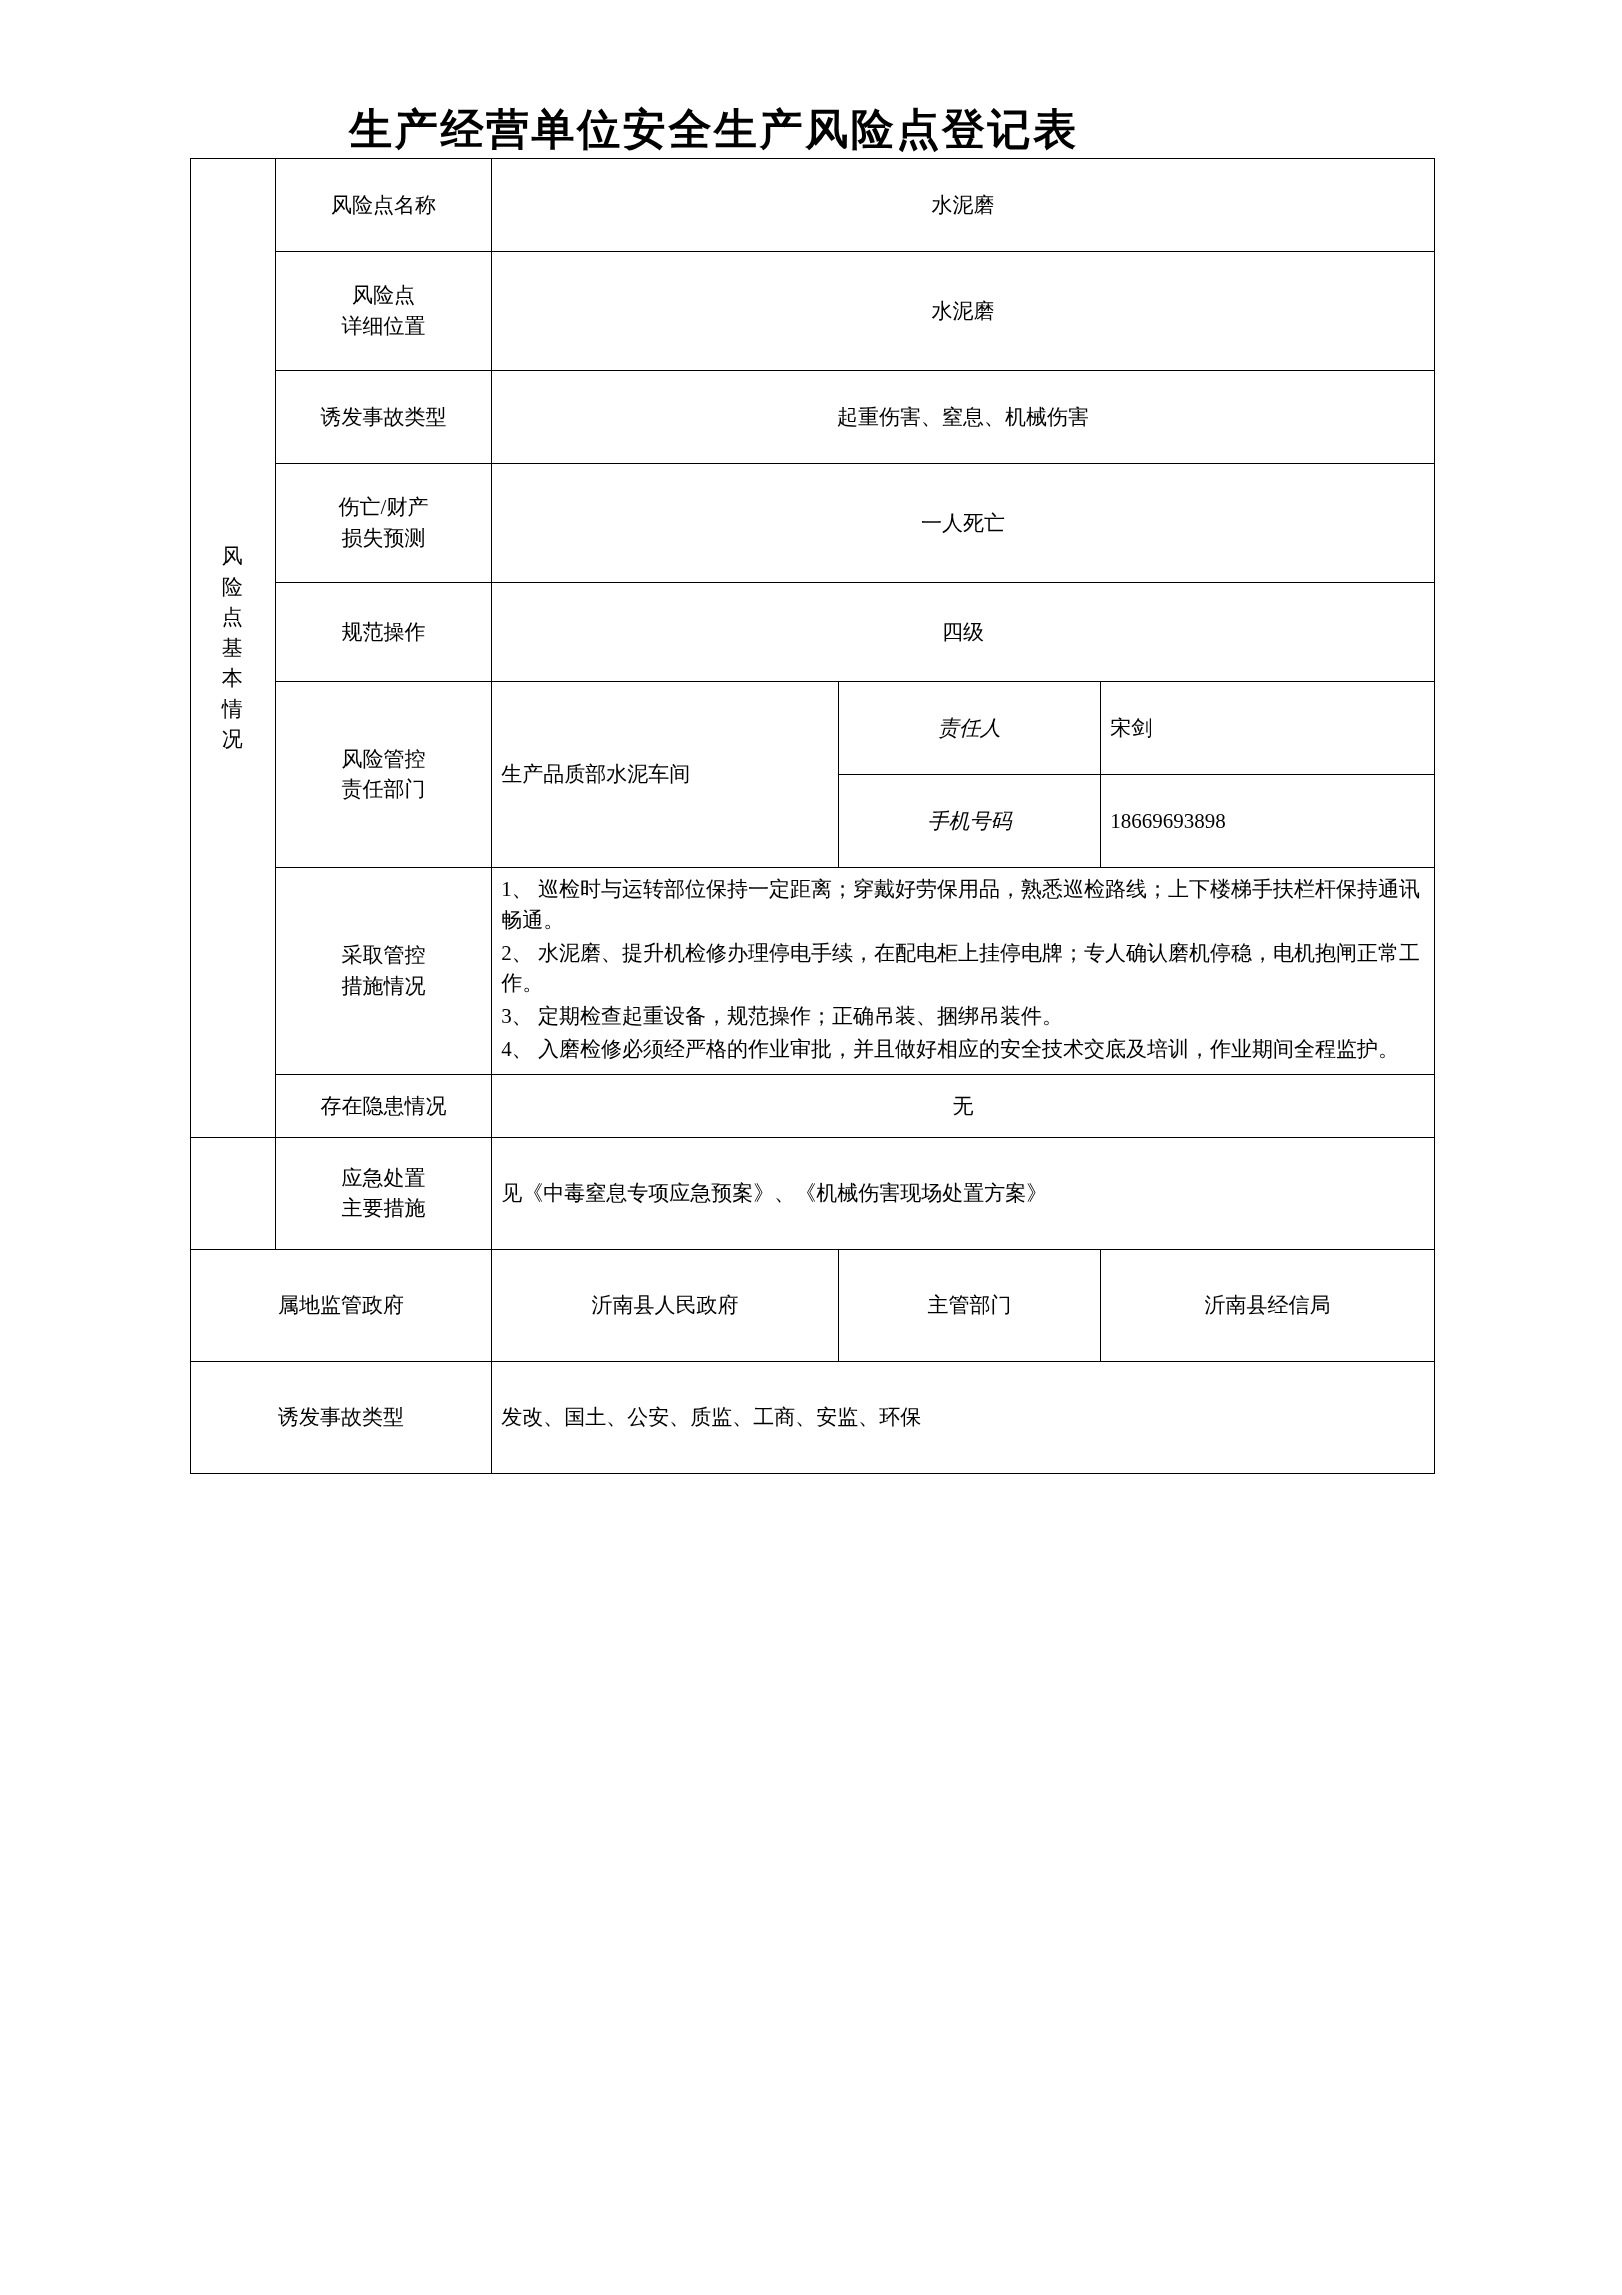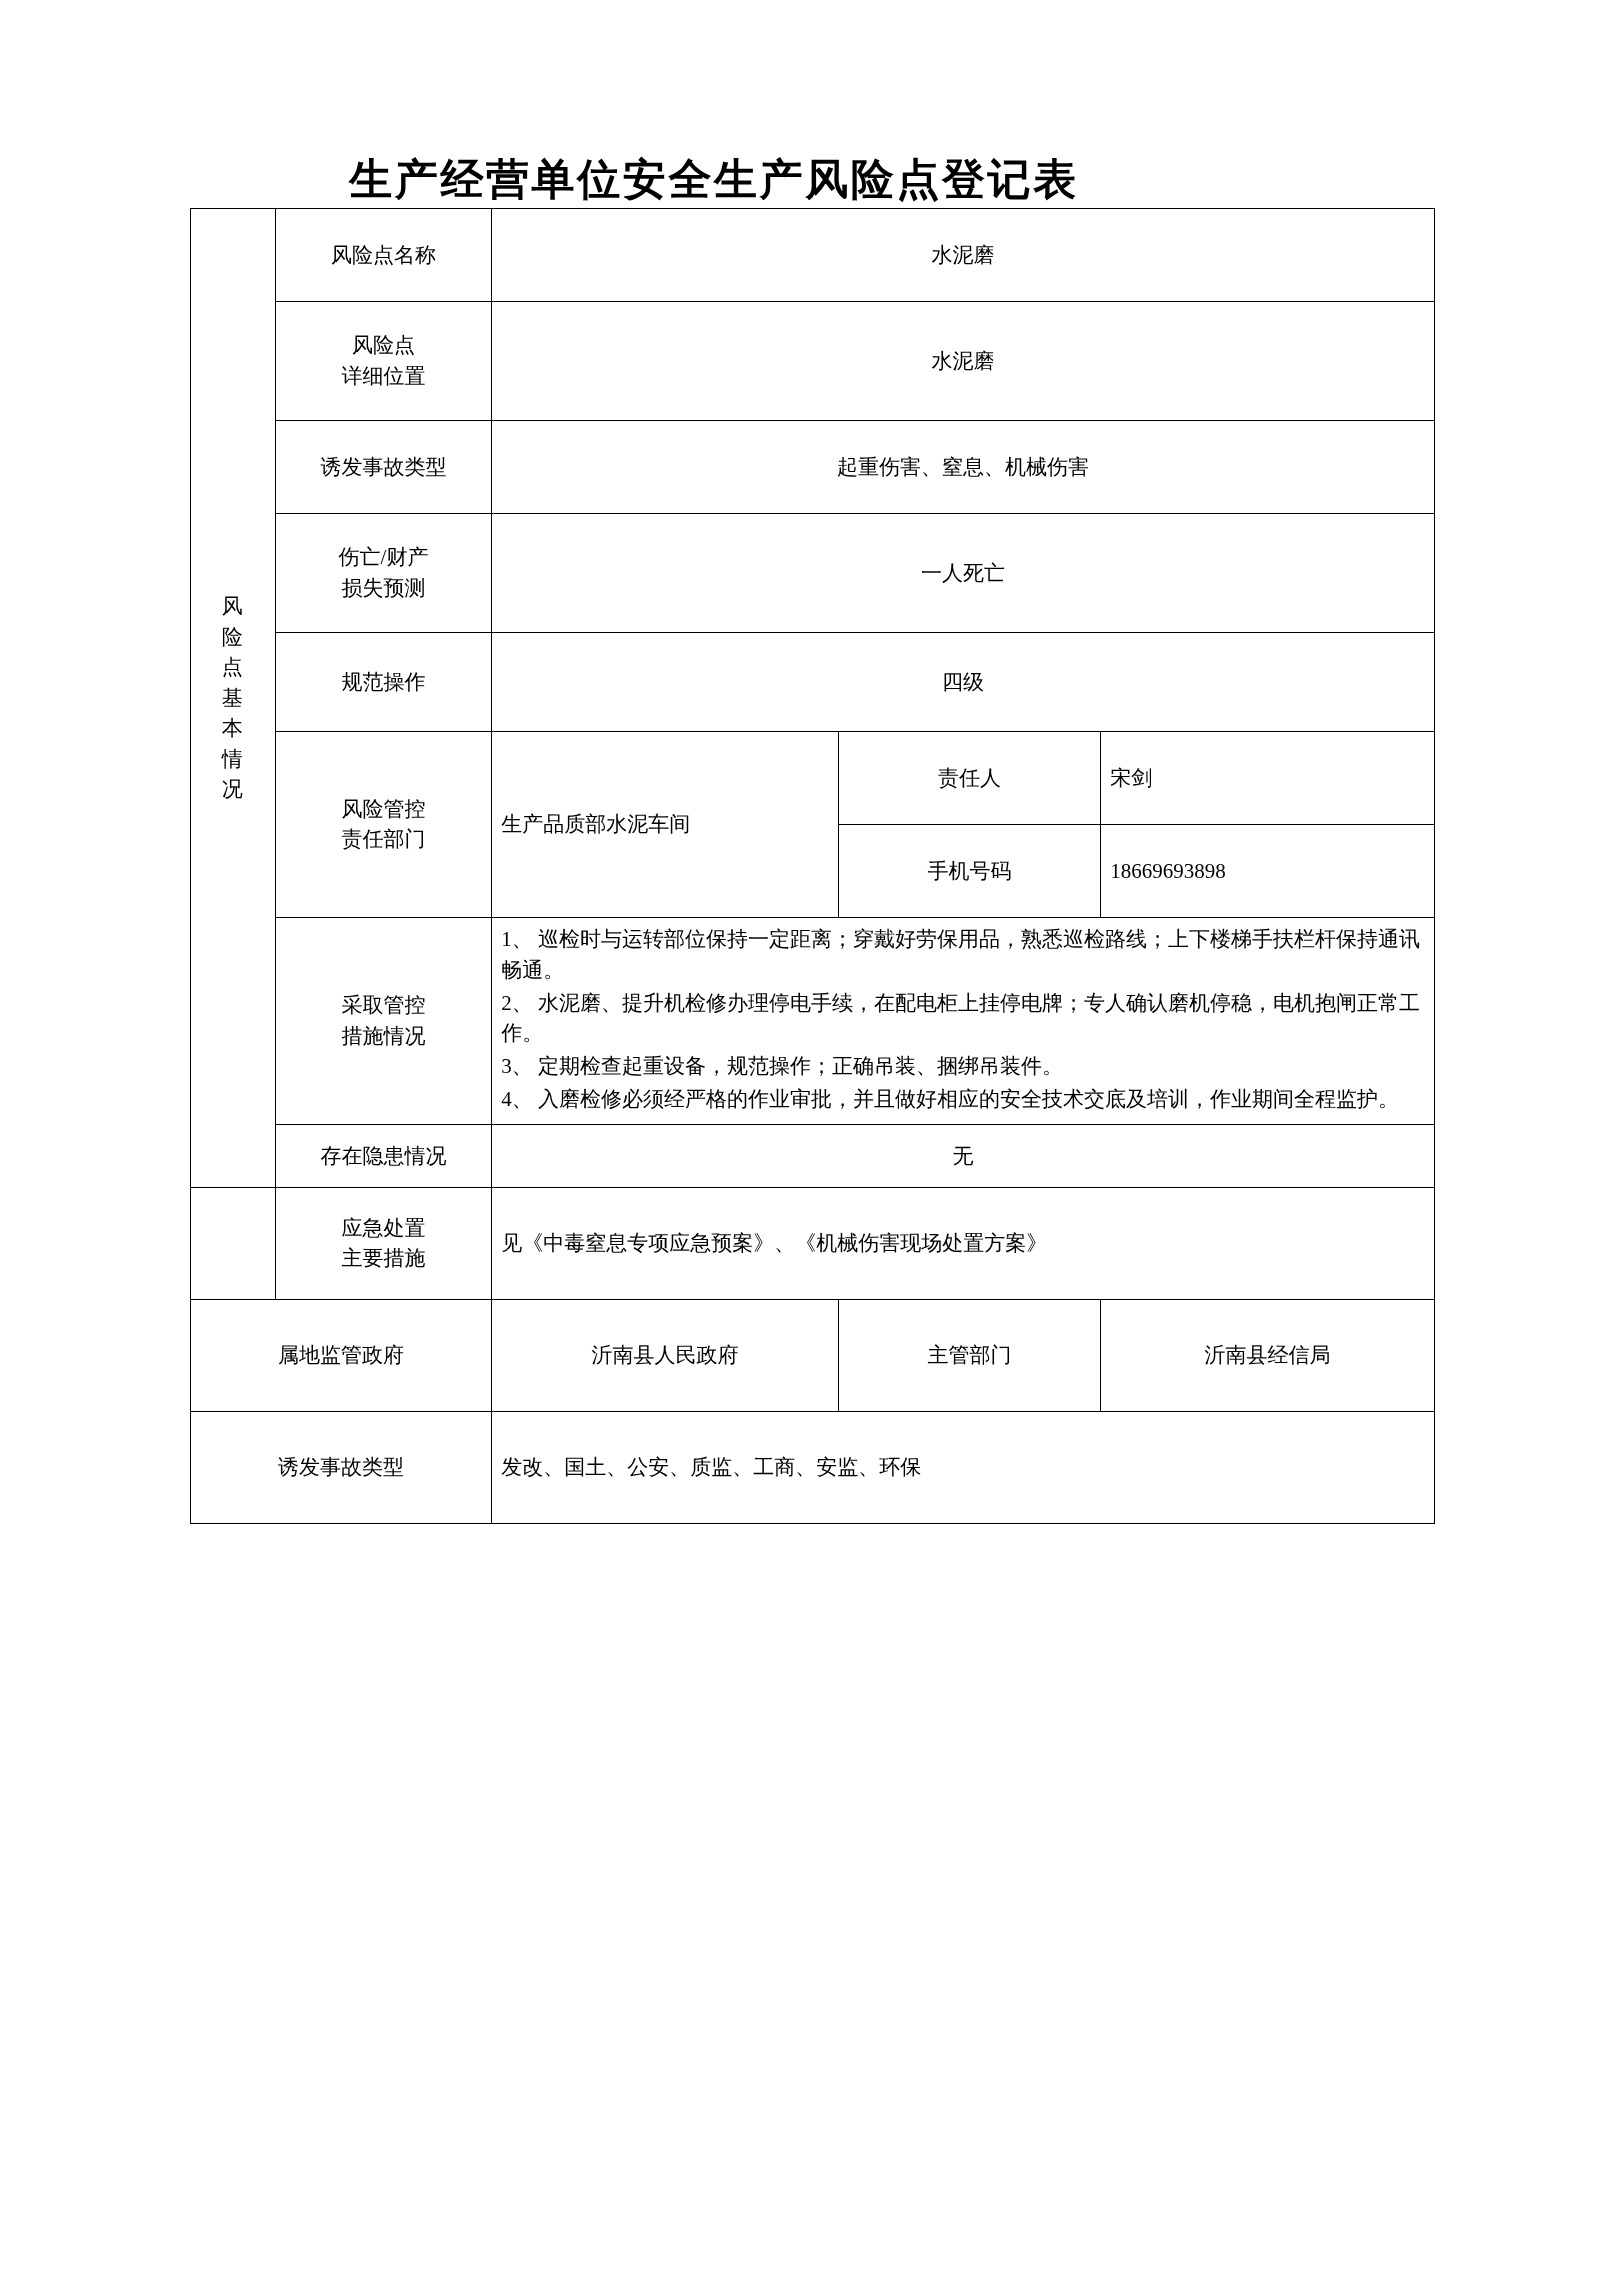--- a/index.html
+++ b/index.html
@@ -11,21 +11,21 @@
     width: 1623px;
     height: 2295px;
     font-family: "Liberation Serif", "DejaVu Serif", serif;
     color: #000000;
     position: relative;
   }
   .page {
     box-sizing: border-box;
     width: 1428px;
     height: 2295px;
-    padding: 113px 177px 0 177px;
+    padding: 63px 177px 0 177px;
   }
   .doc-title {
     text-align: center;
     font-size: 43px;
     font-weight: bold;
     letter-spacing: 2.6px;
     margin: 39px 0 0 0;
     line-height: 1.3;
   }
   .meta-row {
@@ -94,20 +94,21 @@
   }
   .resp-dept {
     text-align: left;
     font-size: 25px;
     line-height: 1.5;
     width: 347px;
   }
   .sub-label {
     width: 262px;
     text-align: center;
+    font-style: italic;
   }
   .sub-value {
     text-align: left;
     padding-left: 15.7px;
   }
   .emergency {
     text-align: left;
     font-size: 25px;
     line-height: 1.55;
     padding: 9.2px 11.8px;

